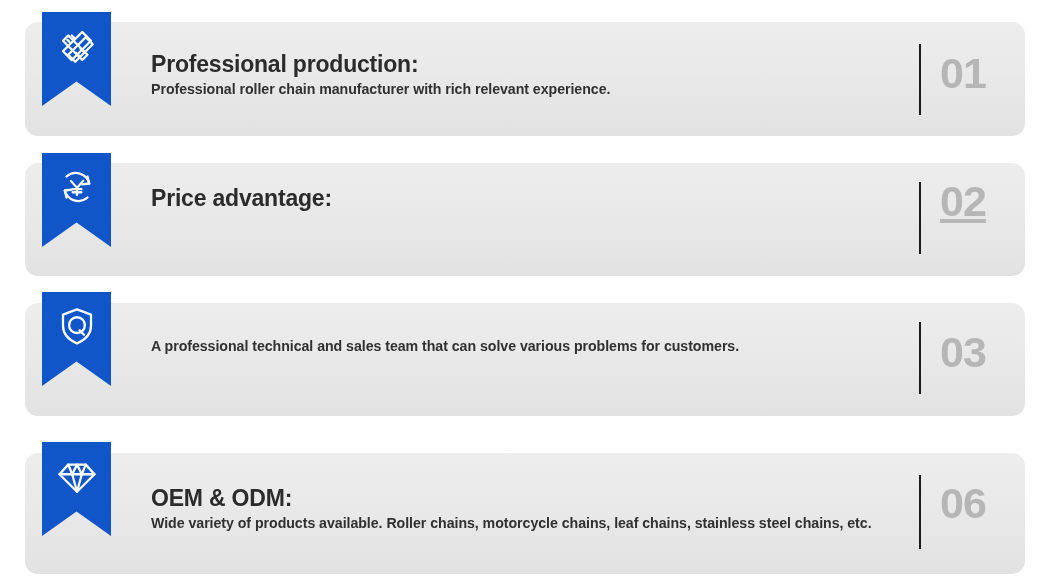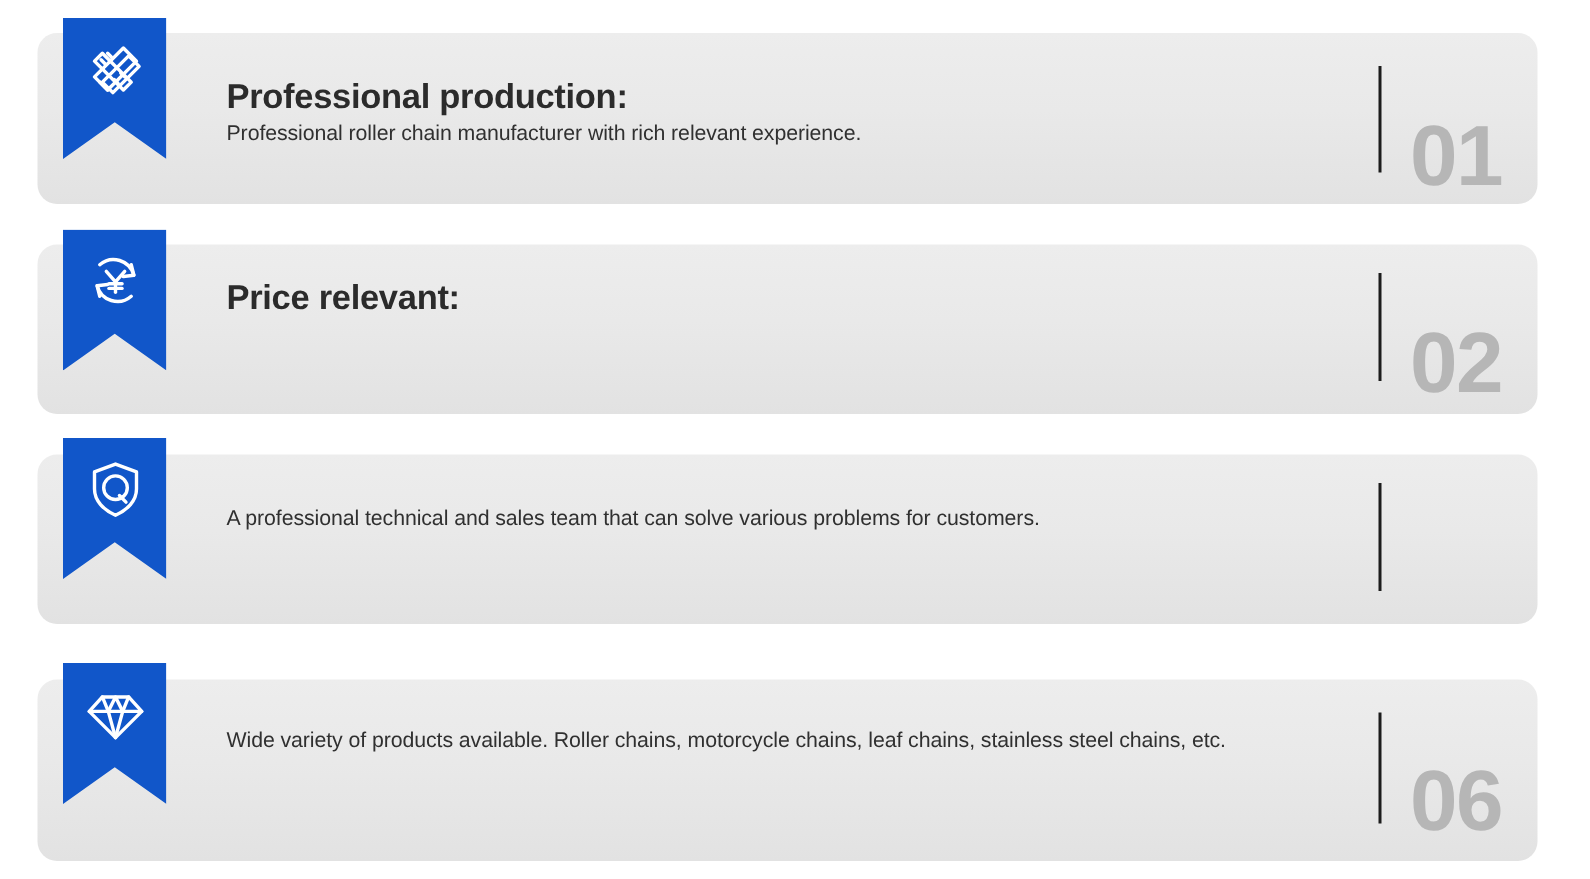--- a/index.html
+++ b/index.html
@@ -68,50 +68,49 @@
     font-size: 23px;
     font-weight: bold;
     color: #2b2b2b;
     letter-spacing: -0.2px;
     line-height: 1.22;
     margin-bottom: 1px;
   }
 
   .feature-desc {
     font-size: 14.2px;
-    font-weight: normal;
+    font-weight: bold;
     color: #303030;
     line-height: 1.42;
     letter-spacing: -0.05px;
   }
 
   
   .divider {
     position: absolute;
     width: 1.6px;
     background: #1c1c1c;
   }
   .dv-1 { left: 919px; top: 44px;  height: 71px; }
   .dv-2 { left: 919px; top: 182px; height: 72px; }
   .dv-3 { left: 919px; top: 322px; height: 72px; }
   .dv-4 { left: 919px; top: 475px; height: 74px; }
 
   .badge-number {
     position: absolute;
     left: 940px;
     width: 85px;
-    font-size: 57px;
+    font-size: 43px;
     font-weight: bold;
     color: #b6b6b6;
     letter-spacing: -1px;
     line-height: 1;
-    margin-top: 24px;
   }
   .bn-1 { top: 52px; }
-  .bn-2 { top: 190px; }
+  .bn-2 { top: 180px; text-decoration: underline; }
   .bn-3 { top: 331px; }
   .bn-4 { top: 482px; }
 </style>
 </head>
 <body>
 
 <div id="board">
 
   <div class="feature-card card-1"></div>
 
@@ -145,54 +144,56 @@
       <path d="M36 12 L38 20 L30 21"></path>
       <path d="M12 36 L10 28 L18 27"></path>
       <path d="M17 17 L24 25 L31 17"></path>
       <path d="M24 25 L24 33"></path>
       <path d="M19 26.5 L29 26.5"></path>
       <path d="M19 30 L29 30"></path>
     </svg>
   </div>
 
   <div class="text-block tb-2">
-    <div class="feature-title">Price relevant:</div>
+    <div class="feature-title">Price advantage:</div>
   </div>
 
   <div class="divider dv-2"></div>
   <div class="badge-number bn-2">02</div>
 
   <div class="feature-card card-3"></div>
 
   <div class="ribbon ribbon-3">
     <svg width="42" height="42" viewBox="0 0 48 48" fill="none" stroke="#ffffff" stroke-width="2.6" stroke-linecap="round" stroke-linejoin="round">
       <path d="M24 5 L40 11 V24 C40 33 33 40 24 44 C15 40 8 33 8 24 V11 Z"></path>
       <circle cx="24" cy="23" r="9"></circle>
       <path d="M27 29 L32 34"></path>
     </svg>
   </div>
 
   <div class="text-block tb-3">
     <div class="feature-desc">A professional technical and sales team that can solve various problems for customers.</div>
   </div>
 
   <div class="divider dv-3"></div>
+  <div class="badge-number bn-3">03</div>
 
   <div class="feature-card card-4"></div>
 
   <div class="ribbon ribbon-4">
     <svg width="42" height="42" viewBox="0 0 48 48" fill="none" stroke="#ffffff" stroke-width="2.6" stroke-linecap="round" stroke-linejoin="round">
       <path d="M14 11 H34 L44 22 L24 42 L4 22 Z"></path>
       <path d="M4 22 H44"></path>
       <path d="M14 11 L18.5 22 L24 42"></path>
       <path d="M34 11 L29.5 22 L24 42"></path>
       <path d="M18.5 22 L24 11 L29.5 22"></path>
     </svg>
   </div>
 
   <div class="text-block tb-4">
+    <div class="feature-title">OEM &amp; ODM:</div>
     <div class="feature-desc">Wide variety of products available.  Roller chains, motorcycle chains, leaf chains, stainless steel chains, etc.</div>
   </div>
 
   <div class="divider dv-4"></div>
   <div class="badge-number bn-4">06</div>
 
 </div>
 
 </body></html>

